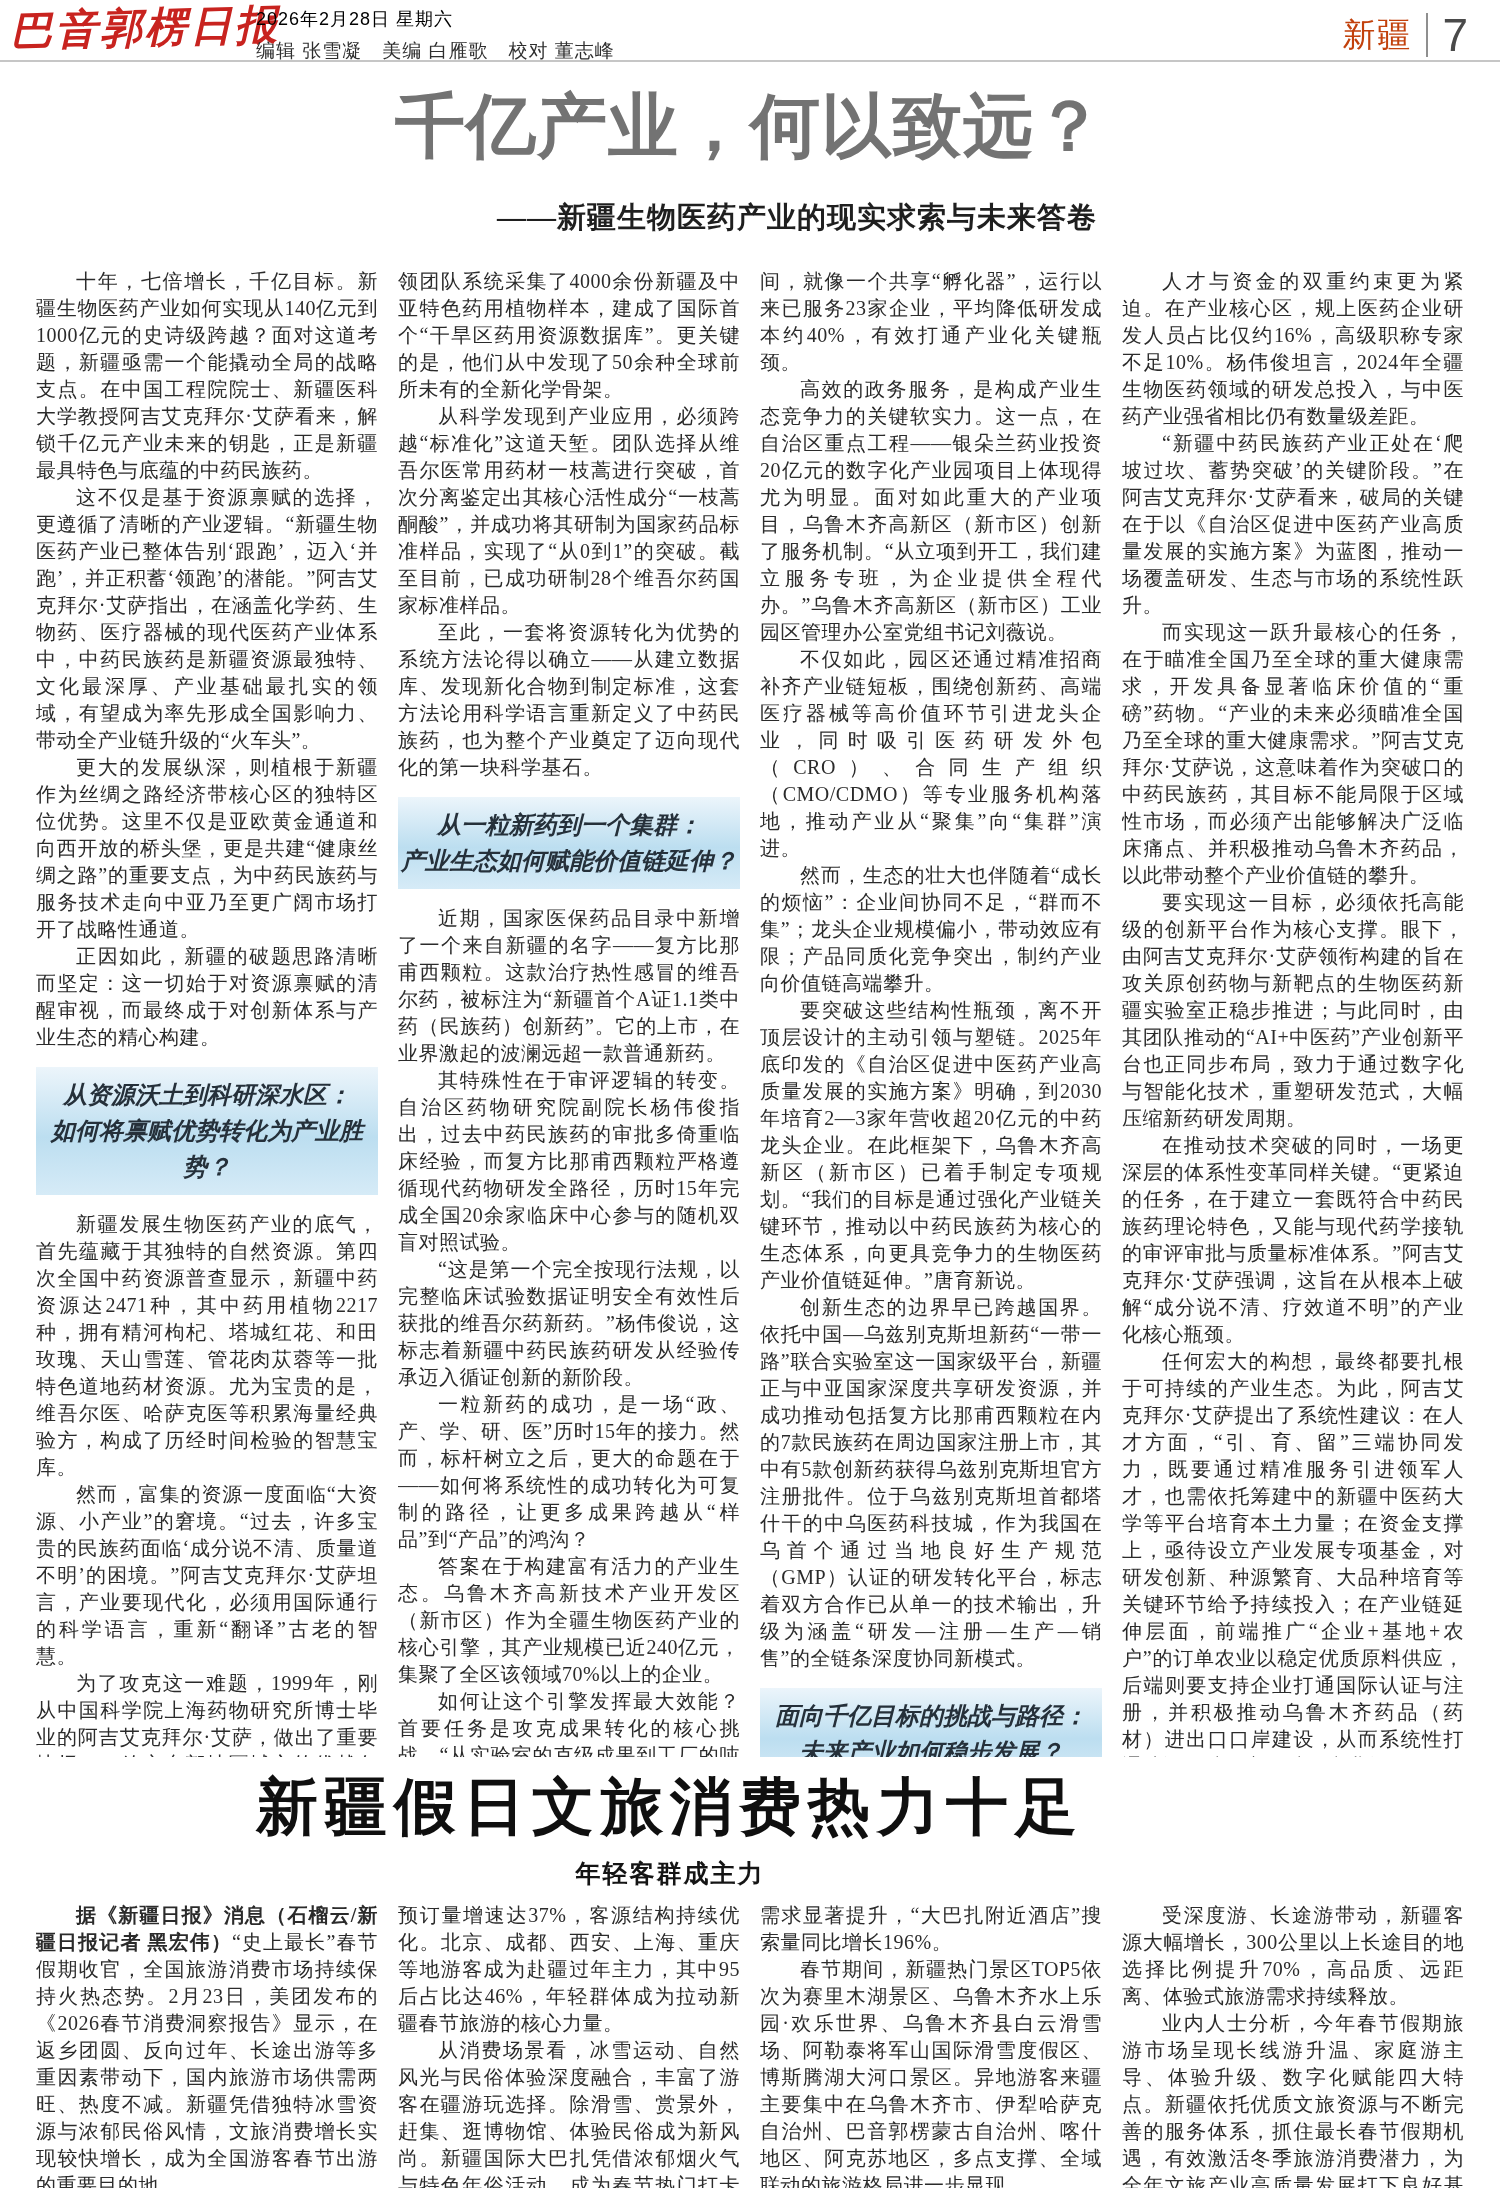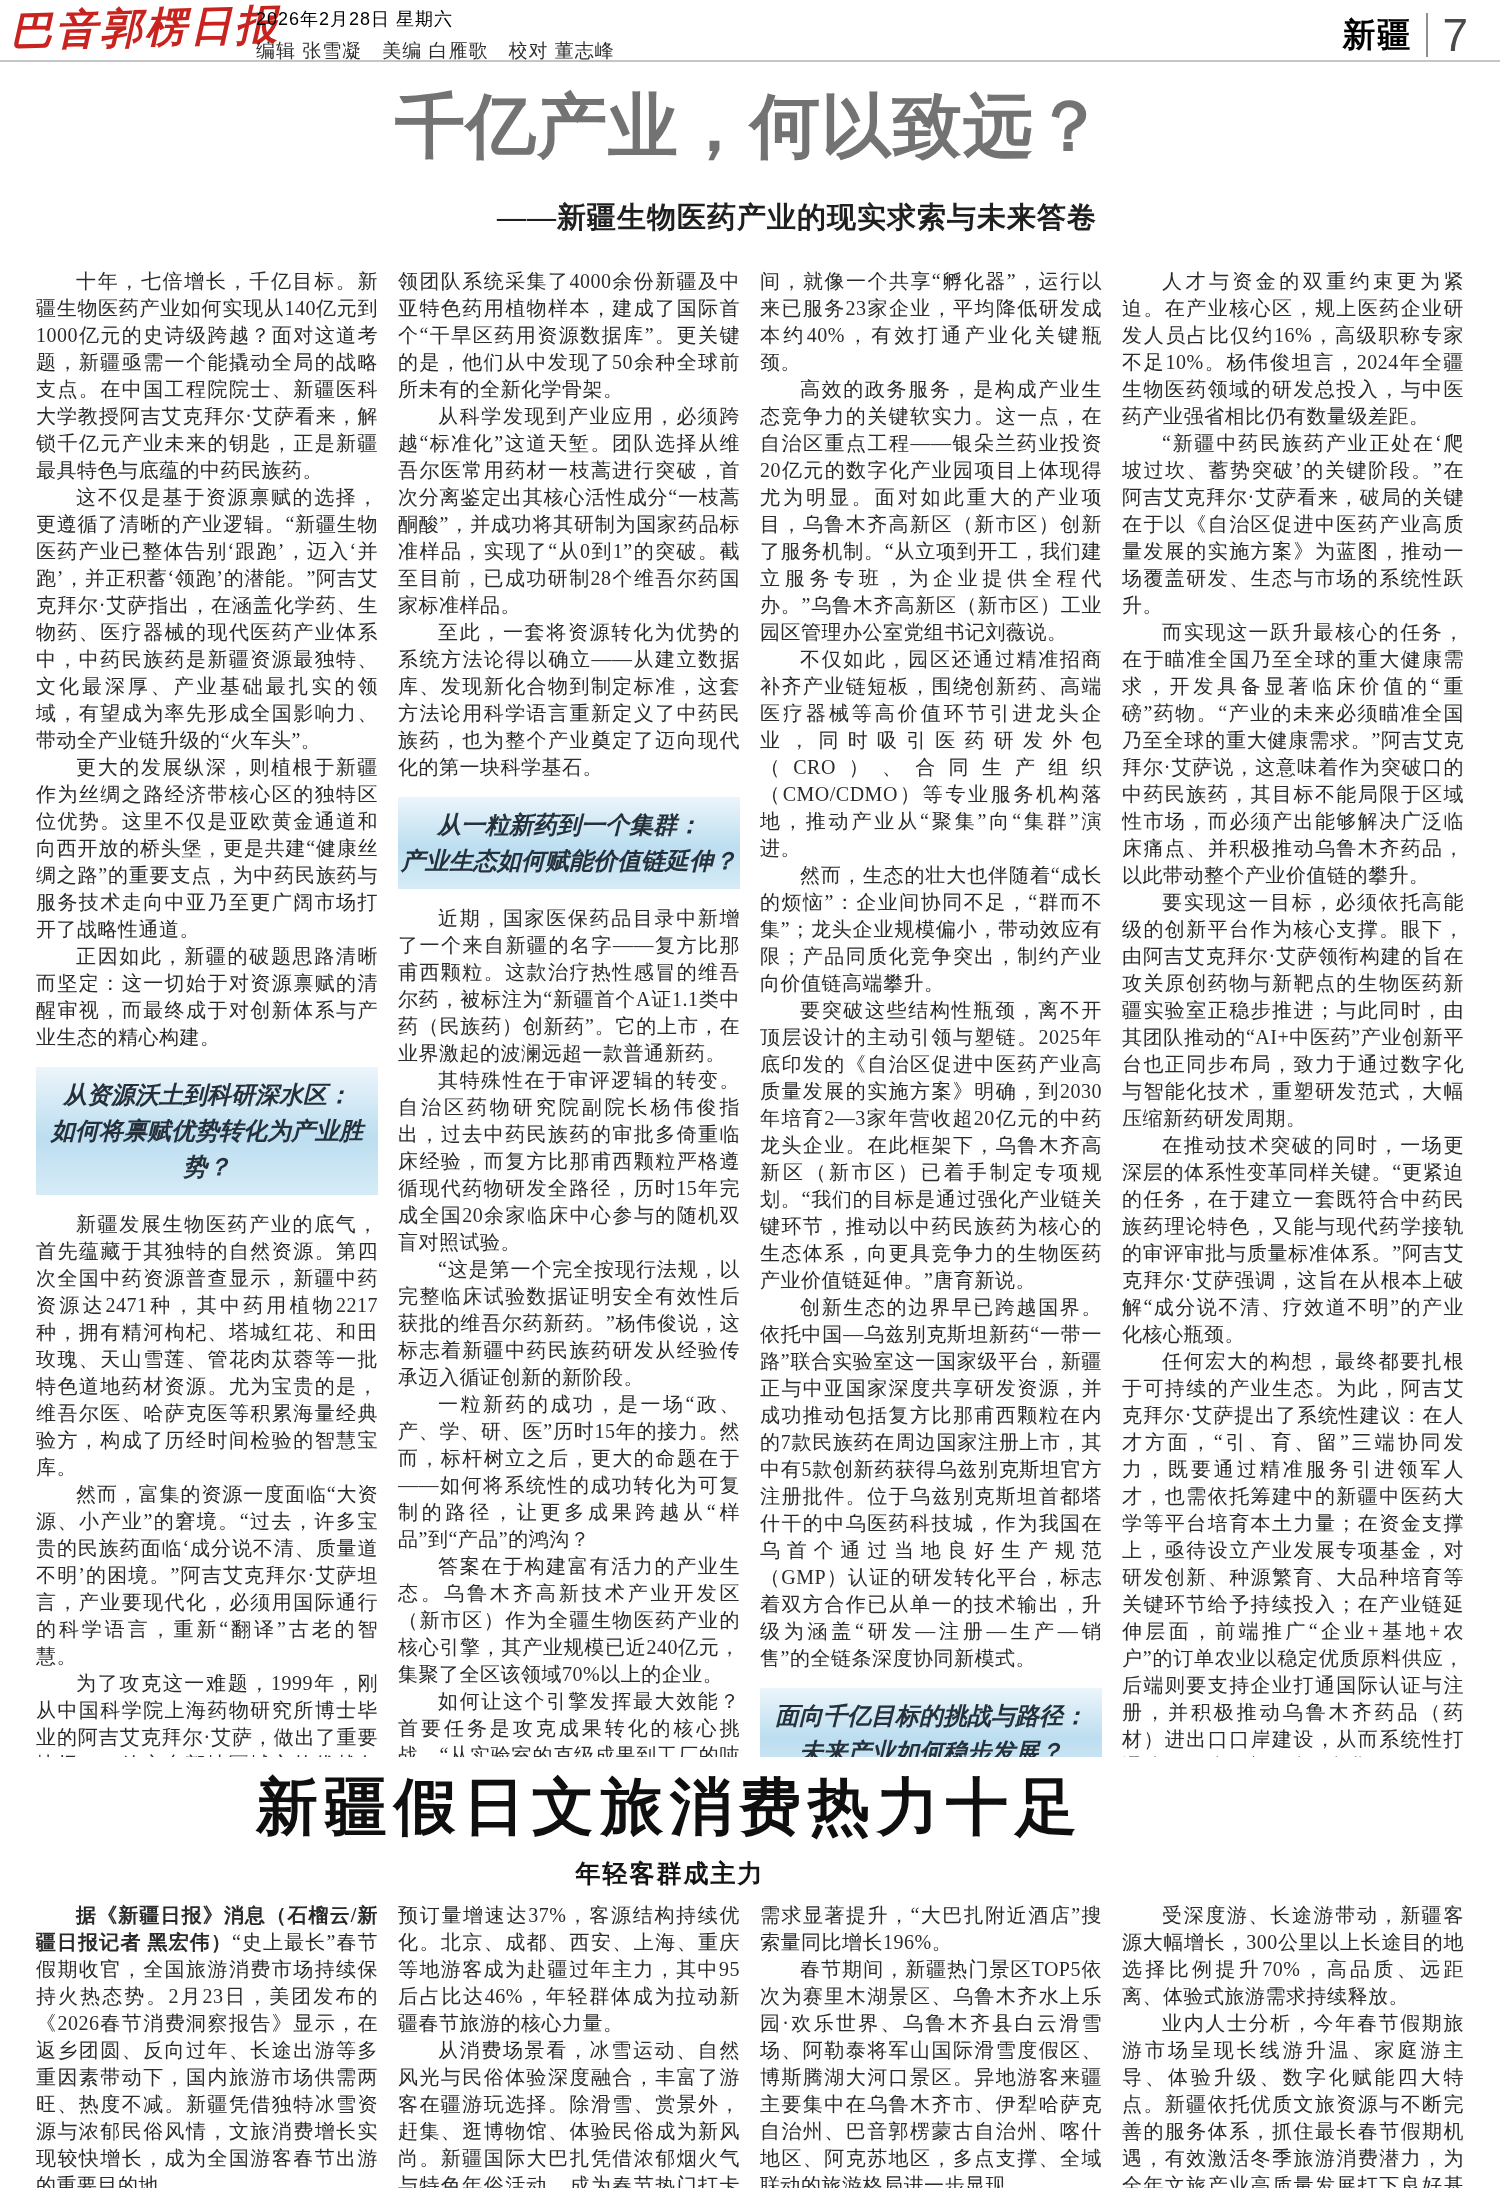--- a/index.html
+++ b/index.html
@@ -13,21 +13,21 @@
   .logo{
     position:absolute;left:10px;top:0px;
     font-size:42px;font-weight:900;font-style:italic;color:#c8231f;
     letter-spacing:3px;transform:rotate(-1.5deg);
     font-family:"Liberation Serif",serif;white-space:nowrap;
   }
   .pubinfo{position:absolute;left:256px;top:7px;font-family:"Liberation Sans","DejaVu Sans",sans-serif;}
   .pub-date{font-size:18px;color:#000000;letter-spacing:1px;}
   .pub-staff{font-size:19px;color:#2e2e2e;margin-top:7px;letter-spacing:1px;}
   .ident{position:absolute;right:32px;top:8px;display:flex;align-items:center;gap:14px;}
-  .section-label{font-size:33px;font-weight:700;color:#000000;font-family:"Liberation Sans",sans-serif;letter-spacing:2px;}
+  .section-label{font-size:33px;font-weight:400;color:#c2410c;font-family:"Liberation Sans",sans-serif;letter-spacing:2px;}
   .vbar{width:2px;height:44px;background:#8f8f8f;}
   .pagenum{font-size:46px;color:#4a4a4a;font-family:"Liberation Sans",sans-serif;}
   .header-rule{position:absolute;top:60px;left:0;width:100%;height:2px;background:#c6c6c6;}
 
   
   .a1-title{
     position:absolute;top:88px;left:0;width:100%;text-align:center;
     font-family:"DejaVu Sans","Liberation Sans",sans-serif;font-weight:900;
     font-size:70px;color:#737373;letter-spacing:1px;line-height:1.1;
   }

